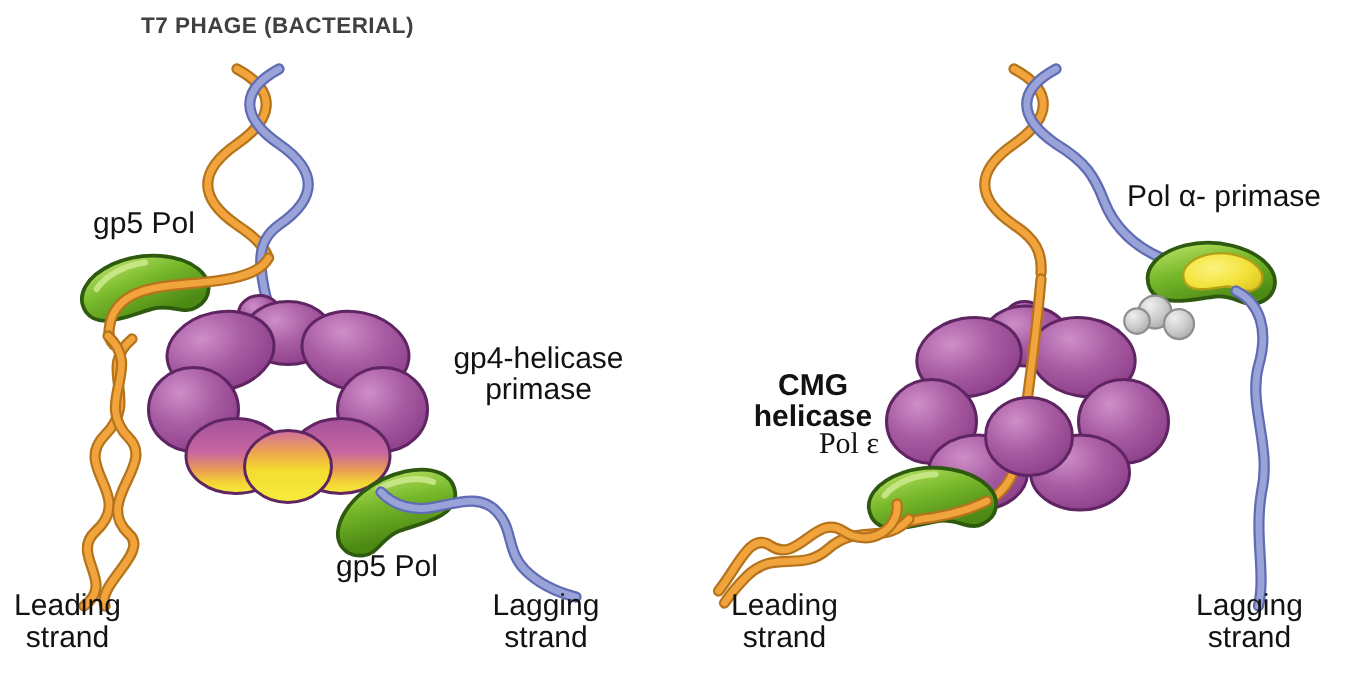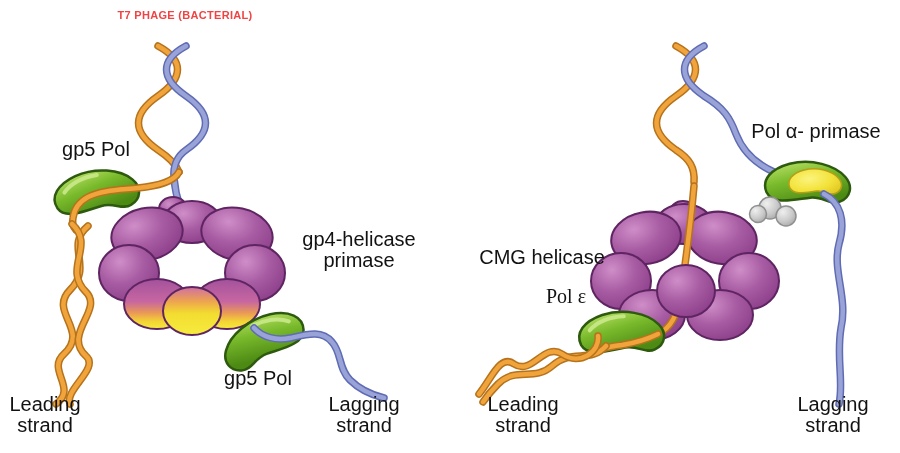--- a/index.html
+++ b/index.html
@@ -2,21 +2,21 @@
 <html><head>
 <meta charset="utf-8">
 <style>
   html,body{margin:0;padding:0;background:#ffffff;}
   .canvas{
     position:relative;width:900px;height:453px;background:#ffffff;
     font-family:"Liberation Sans",sans-serif;overflow:hidden;
   }
   .canvas svg{position:absolute;left:0;top:0;}
   .panel-title{
-    position:absolute;font-size:11px;font-weight:bold;color:#ef4444;
+    position:absolute;font-size:15px;font-weight:bold;color:#404040;
     text-align:center;letter-spacing:.3px;white-space:pre-line;
   }
   .lbl{
     position:absolute;font-size:20px;color:#121212;text-align:center;
     line-height:21px;white-space:pre-line;
   }
   
   .o-out{fill:none;stroke:#b5731c;stroke-width:7.5;stroke-linecap:round;}
   .o-in {fill:none;stroke:#f2a43c;stroke-width:4.5;stroke-linecap:round;}
   .b-out{fill:none;stroke:#5f6cb4;stroke-width:7.5;stroke-linecap:round;}
@@ -208,20 +208,20 @@
   <div class="lbl" style="left:46px;top:139px;width:100px;">gp5 Pol</div>
   <div class="lbl" style="left:284px;top:229px;width:150px;">gp4-helicase
 primase</div>
   <div class="lbl" style="left:208px;top:368px;width:100px;">gp5 Pol</div>
   <div class="lbl" style="left:3px;top:394px;width:84px;">Leading
 strand</div>
   <div class="lbl" style="left:322px;top:394px;width:84px;">Lagging
 strand</div>
 
   <div class="lbl" style="left:741px;top:121px;width:150px;">Pol α- primase</div>
-  <div class="lbl" style="left:479px;top:247px;width:126px;">CMG helicase</div>
+  <div class="lbl" style="left:479px;top:247px;width:126px;font-weight:bold;">CMG helicase</div>
   <div class="lbl" style="left:536px;top:286px;width:60px;font-family:Liberation Serif, serif;">Pol ε</div>
   <div class="lbl" style="left:481px;top:394px;width:84px;">Leading
 strand</div>
   <div class="lbl" style="left:791px;top:394px;width:84px;">Lagging
 strand</div>
 
 </div>
 
 </body></html>

